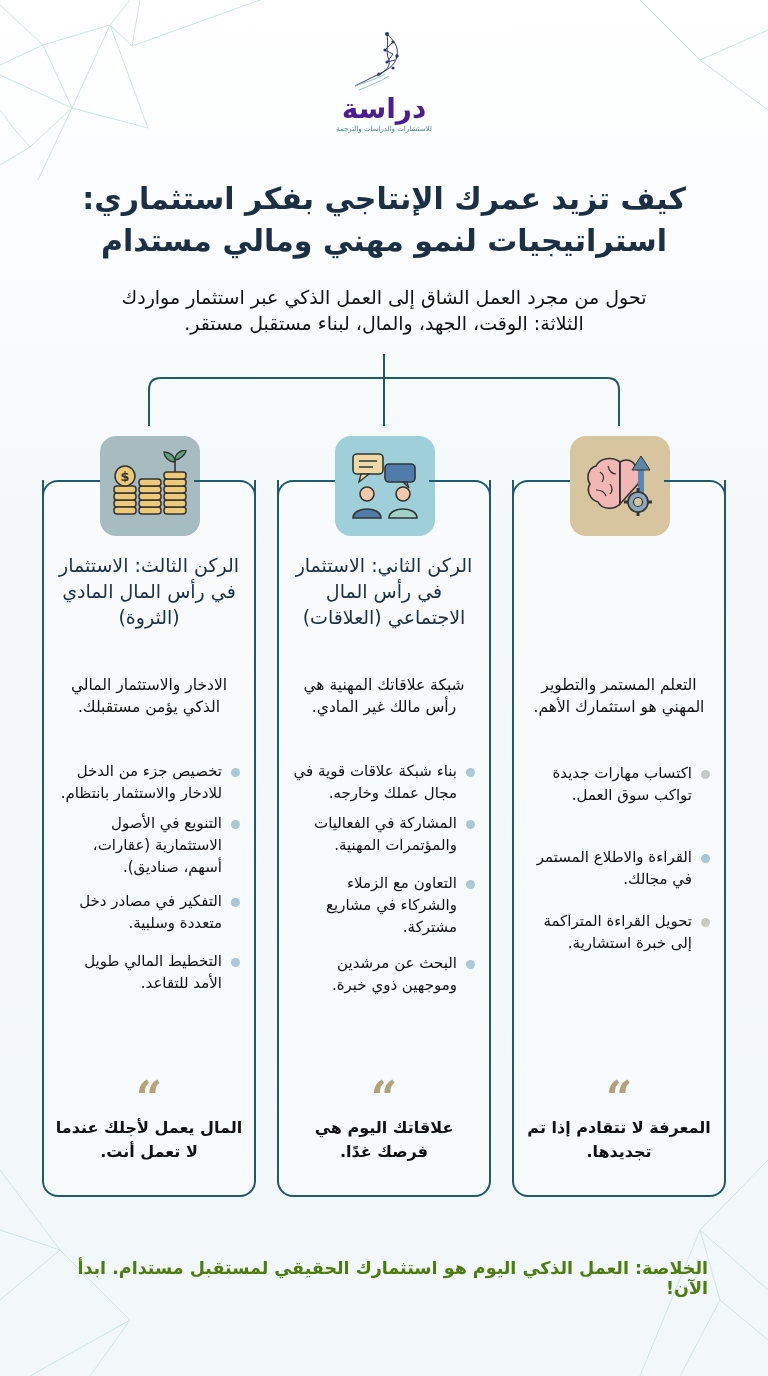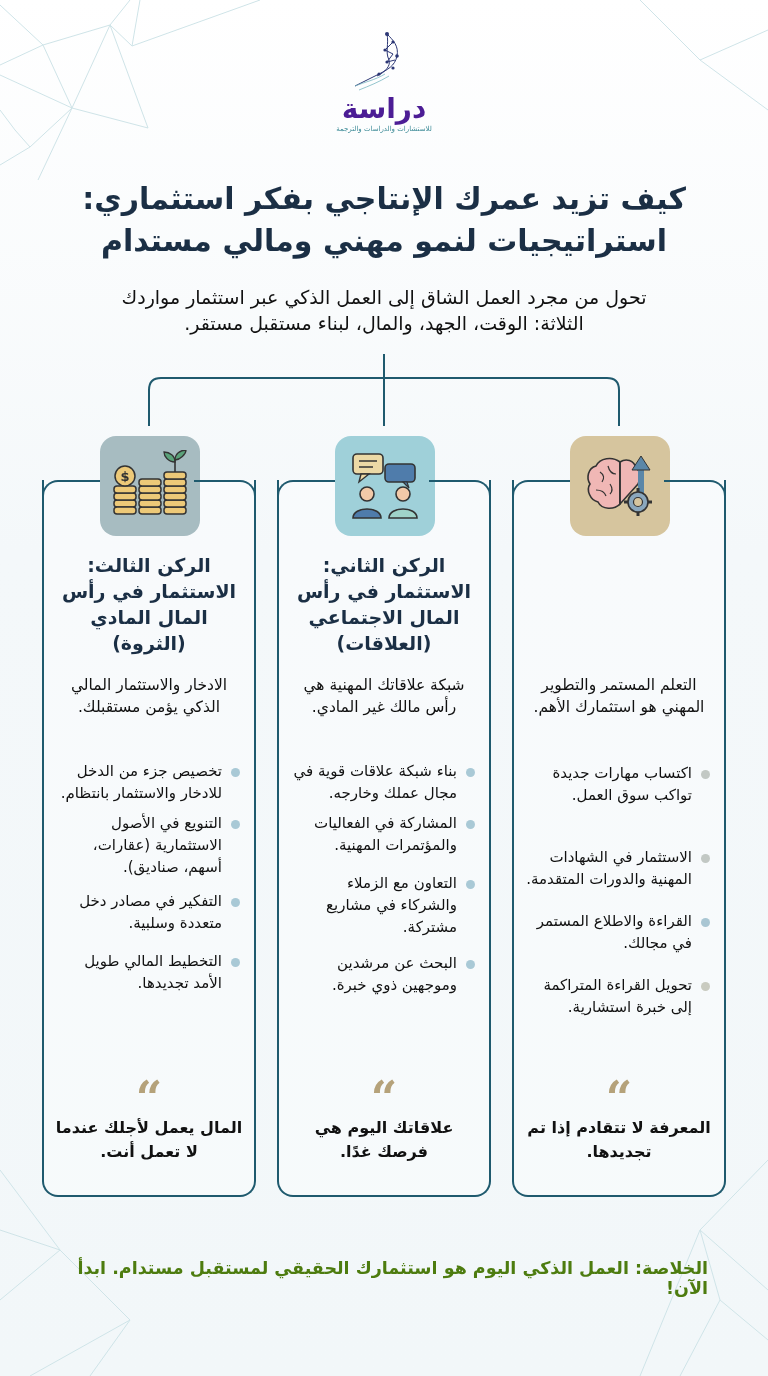--- a/index.html
+++ b/index.html
@@ -31,21 +31,21 @@
   .card::before, .card::after {
     content: ""; position: absolute; top: 0; width: 60px; height: 18px;
     border-top: 2px solid #1f5a6e;
   }
   .card::before { left: -2px; border-left: 2px solid #1f5a6e; border-top-left-radius: 16px; }
   .card::after { right: -2px; border-right: 2px solid #1f5a6e; border-top-right-radius: 16px; }
   .card-icon {
     position: absolute; top: -44px; left: 56px; width: 100px; height: 100px; border-radius: 16px;
     display: flex; align-items: center; justify-content: center;
   }
-  .card-title { position: absolute; top: 72px; left: 8px; right: 8px; text-align: center; color: #1b2f45; font-weight: bold; font-size: 19px; line-height: 26px; }
+  .card-title { position: absolute; top: 72px; left: 8px; right: 8px; text-align: center; color: #1b2f45; font-weight: normal; font-size: 19px; line-height: 26px; }
   .card-lead { position: absolute; top: 194px; left: 8px; right: 8px; text-align: center; font-size: 15.5px; line-height: 22px; color: #111; }
   .bullets { position: absolute; top: 276px; left: 8px; right: 14px; list-style: none; }
   .bullets li { position: relative; padding-right: 18px; font-size: 15px; line-height: 22px; margin-bottom: 14px; text-align: right; }
   .bullets li .dot { position: absolute; right: 0; top: 8px; width: 9px; height: 9px; border-radius: 50%; }
   .quote-mark { position: absolute; top: 598px; left: 0; right: 0; text-align: center; font-family: "DejaVu Serif", serif; font-size: 46px; line-height: 40px; color: #b5a27a; font-weight: bold; }
   .quote-text { position: absolute; top: 636px; left: 8px; right: 8px; text-align: center; font-size: 16px; line-height: 24px; font-weight: bold; color: #111; }
 
   .footer { position: absolute; top: 1258px; left: 30px; right: 60px; text-align: right; font-size: 17.5px; font-weight: bold; color: #4d7c0f; }
 </style>
 </head>
@@ -131,21 +131,20 @@
           <line x1="58" y1="38" x2="58" y2="42"></line>
           <line x1="58" y1="62" x2="58" y2="66"></line>
           <line x1="44" y1="52" x2="48" y2="52"></line>
           <line x1="68" y1="52" x2="72" y2="52"></line>
         </g>
     </svg>
   </div>
   <div class="card-lead">التعلم المستمر والتطوير المهني هو استثمارك الأهم.</div>
   <ul class="bullets" style="top:282px;">
     <li style="margin-bottom:40px;"><span class="dot" style="background:#c2c8c4;"></span><span>اكتساب مهارات جديدة تواكب سوق العمل.</span></li>
-    <li style="margin-bottom:20px;"><span class="dot" style="background:#c2c8c4;"></span><span>الاستثمار في الشهادات المهنية والدورات المتقدمة.</span></li>
     <li style="margin-bottom:20px;"><span class="dot" style="background:#a9c6d3;"></span><span>القراءة والاطلاع المستمر في مجالك.</span></li>
     <li><span class="dot" style="background:#c9cbc0;"></span><span>تحويل القراءة المتراكمة إلى خبرة استشارية.</span></li>
   </ul>
   <div class="quote-mark">“</div>
   <div class="quote-text">المعرفة لا تتقادم إذا تم تجديدها.</div>
 </div>
 
 <div class="card" style="left:277px;">
   <div class="card-icon" style="background:#9fd0d9;">
     <svg width="80" height="72" viewBox="0 0 80 72">
@@ -199,19 +198,19 @@
       <path d="M65,12 C58,12 54,6 54,2 C60,2 65,6 65,12 Z" fill="#5aa27a" stroke="#333" stroke-width="1.3"></path>
       <path d="M65,10 C70,10 76,4 76,0 C70,0 65,4 65,10 Z" fill="#5aa27a" stroke="#333" stroke-width="1.3"></path>
     </svg>
   </div>
   <div class="card-title">الركن الثالث: الاستثمار في رأس المال المادي (الثروة)</div>
   <div class="card-lead">الادخار والاستثمار المالي الذكي يؤمن مستقبلك.</div>
   <ul class="bullets" style="top:280px;">
     <li style="margin-bottom:8px;"><span class="dot" style="background:#a9c9d6;"></span><span>تخصيص جزء من الدخل للادخار والاستثمار بانتظام.</span></li>
     <li style="margin-bottom:12px;"><span class="dot" style="background:#a9c9d6;"></span><span>التنويع في الأصول الاستثمارية (عقارات، أسهم، صناديق).</span></li>
     <li style="margin-bottom:16px;"><span class="dot" style="background:#a9c9d6;"></span><span>التفكير في مصادر دخل متعددة وسلبية.</span></li>
-    <li><span class="dot" style="background:#a9c9d6;"></span><span>التخطيط المالي طويل الأمد تجديدها.</span></li>
+    <li><span class="dot" style="background:#a9c9d6;"></span><span>التخطيط المالي طويل الأمد للتقاعد.</span></li>
   </ul>
   <div class="quote-mark">“</div>
   <div class="quote-text">المال يعمل لأجلك عندما لا تعمل أنت.</div>
 </div>
 
 <div class="footer">الخلاصة: العمل الذكي اليوم هو استثمارك الحقيقي لمستقبل مستدام. ابدأ الآن!</div>
 
 </body></html>

